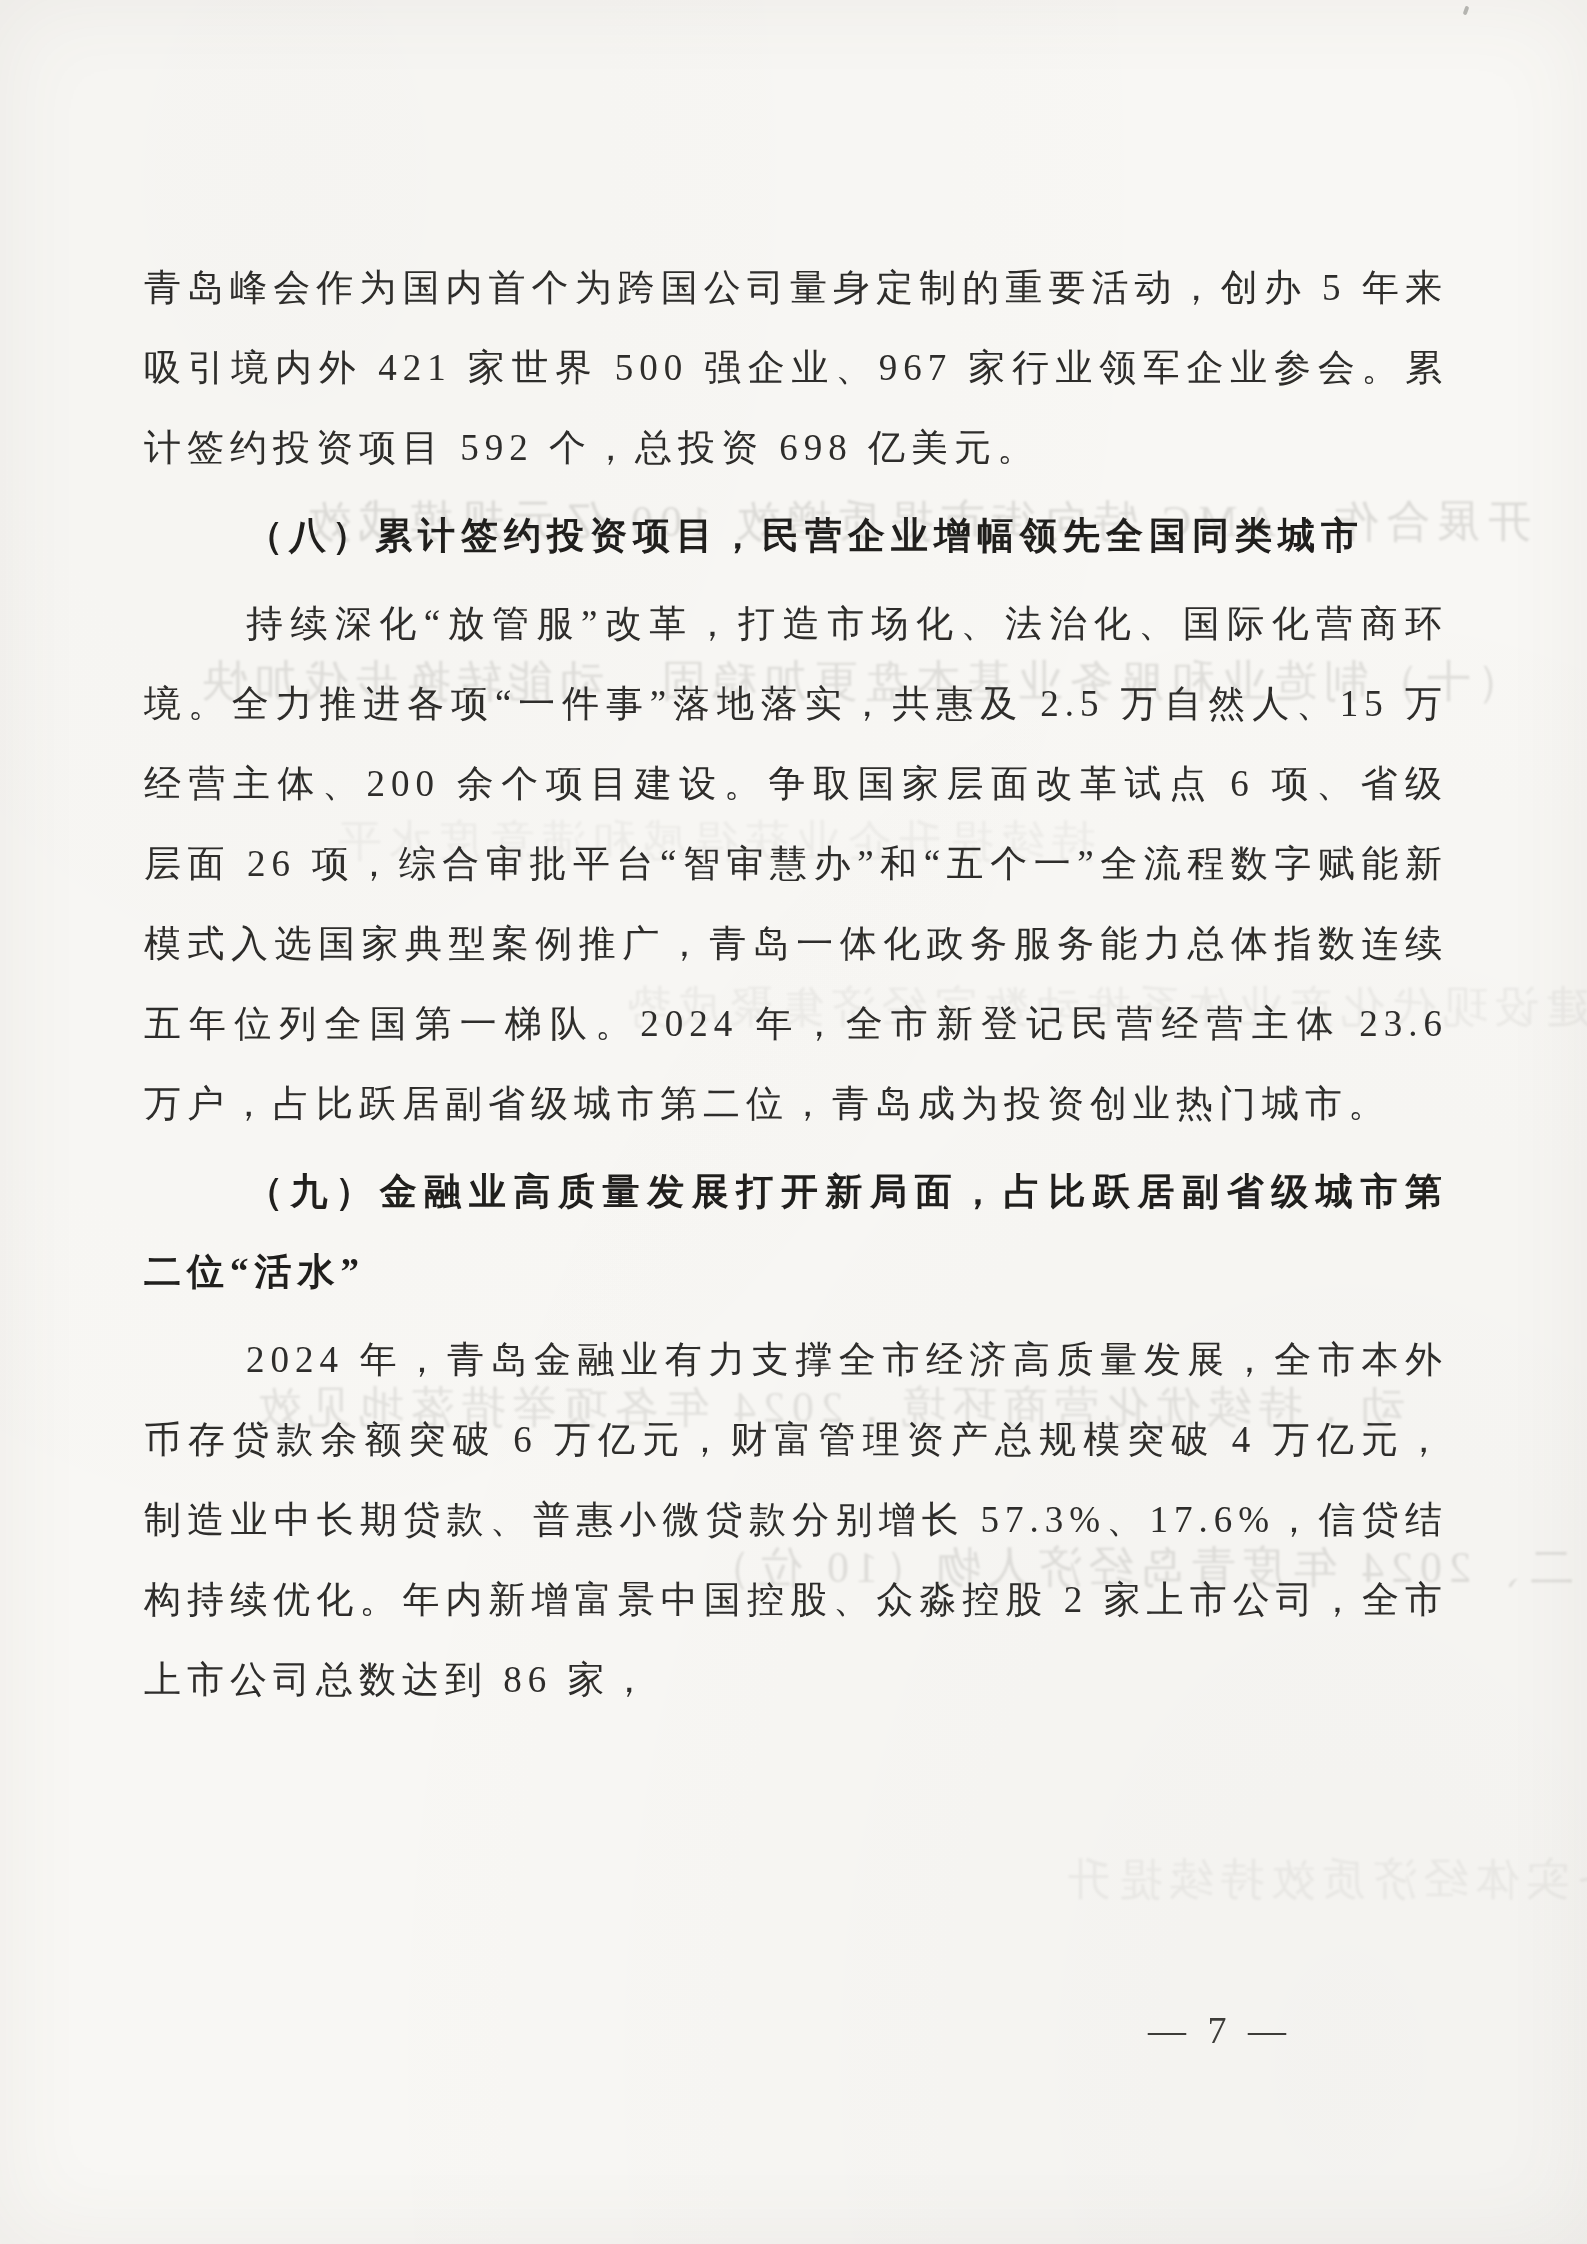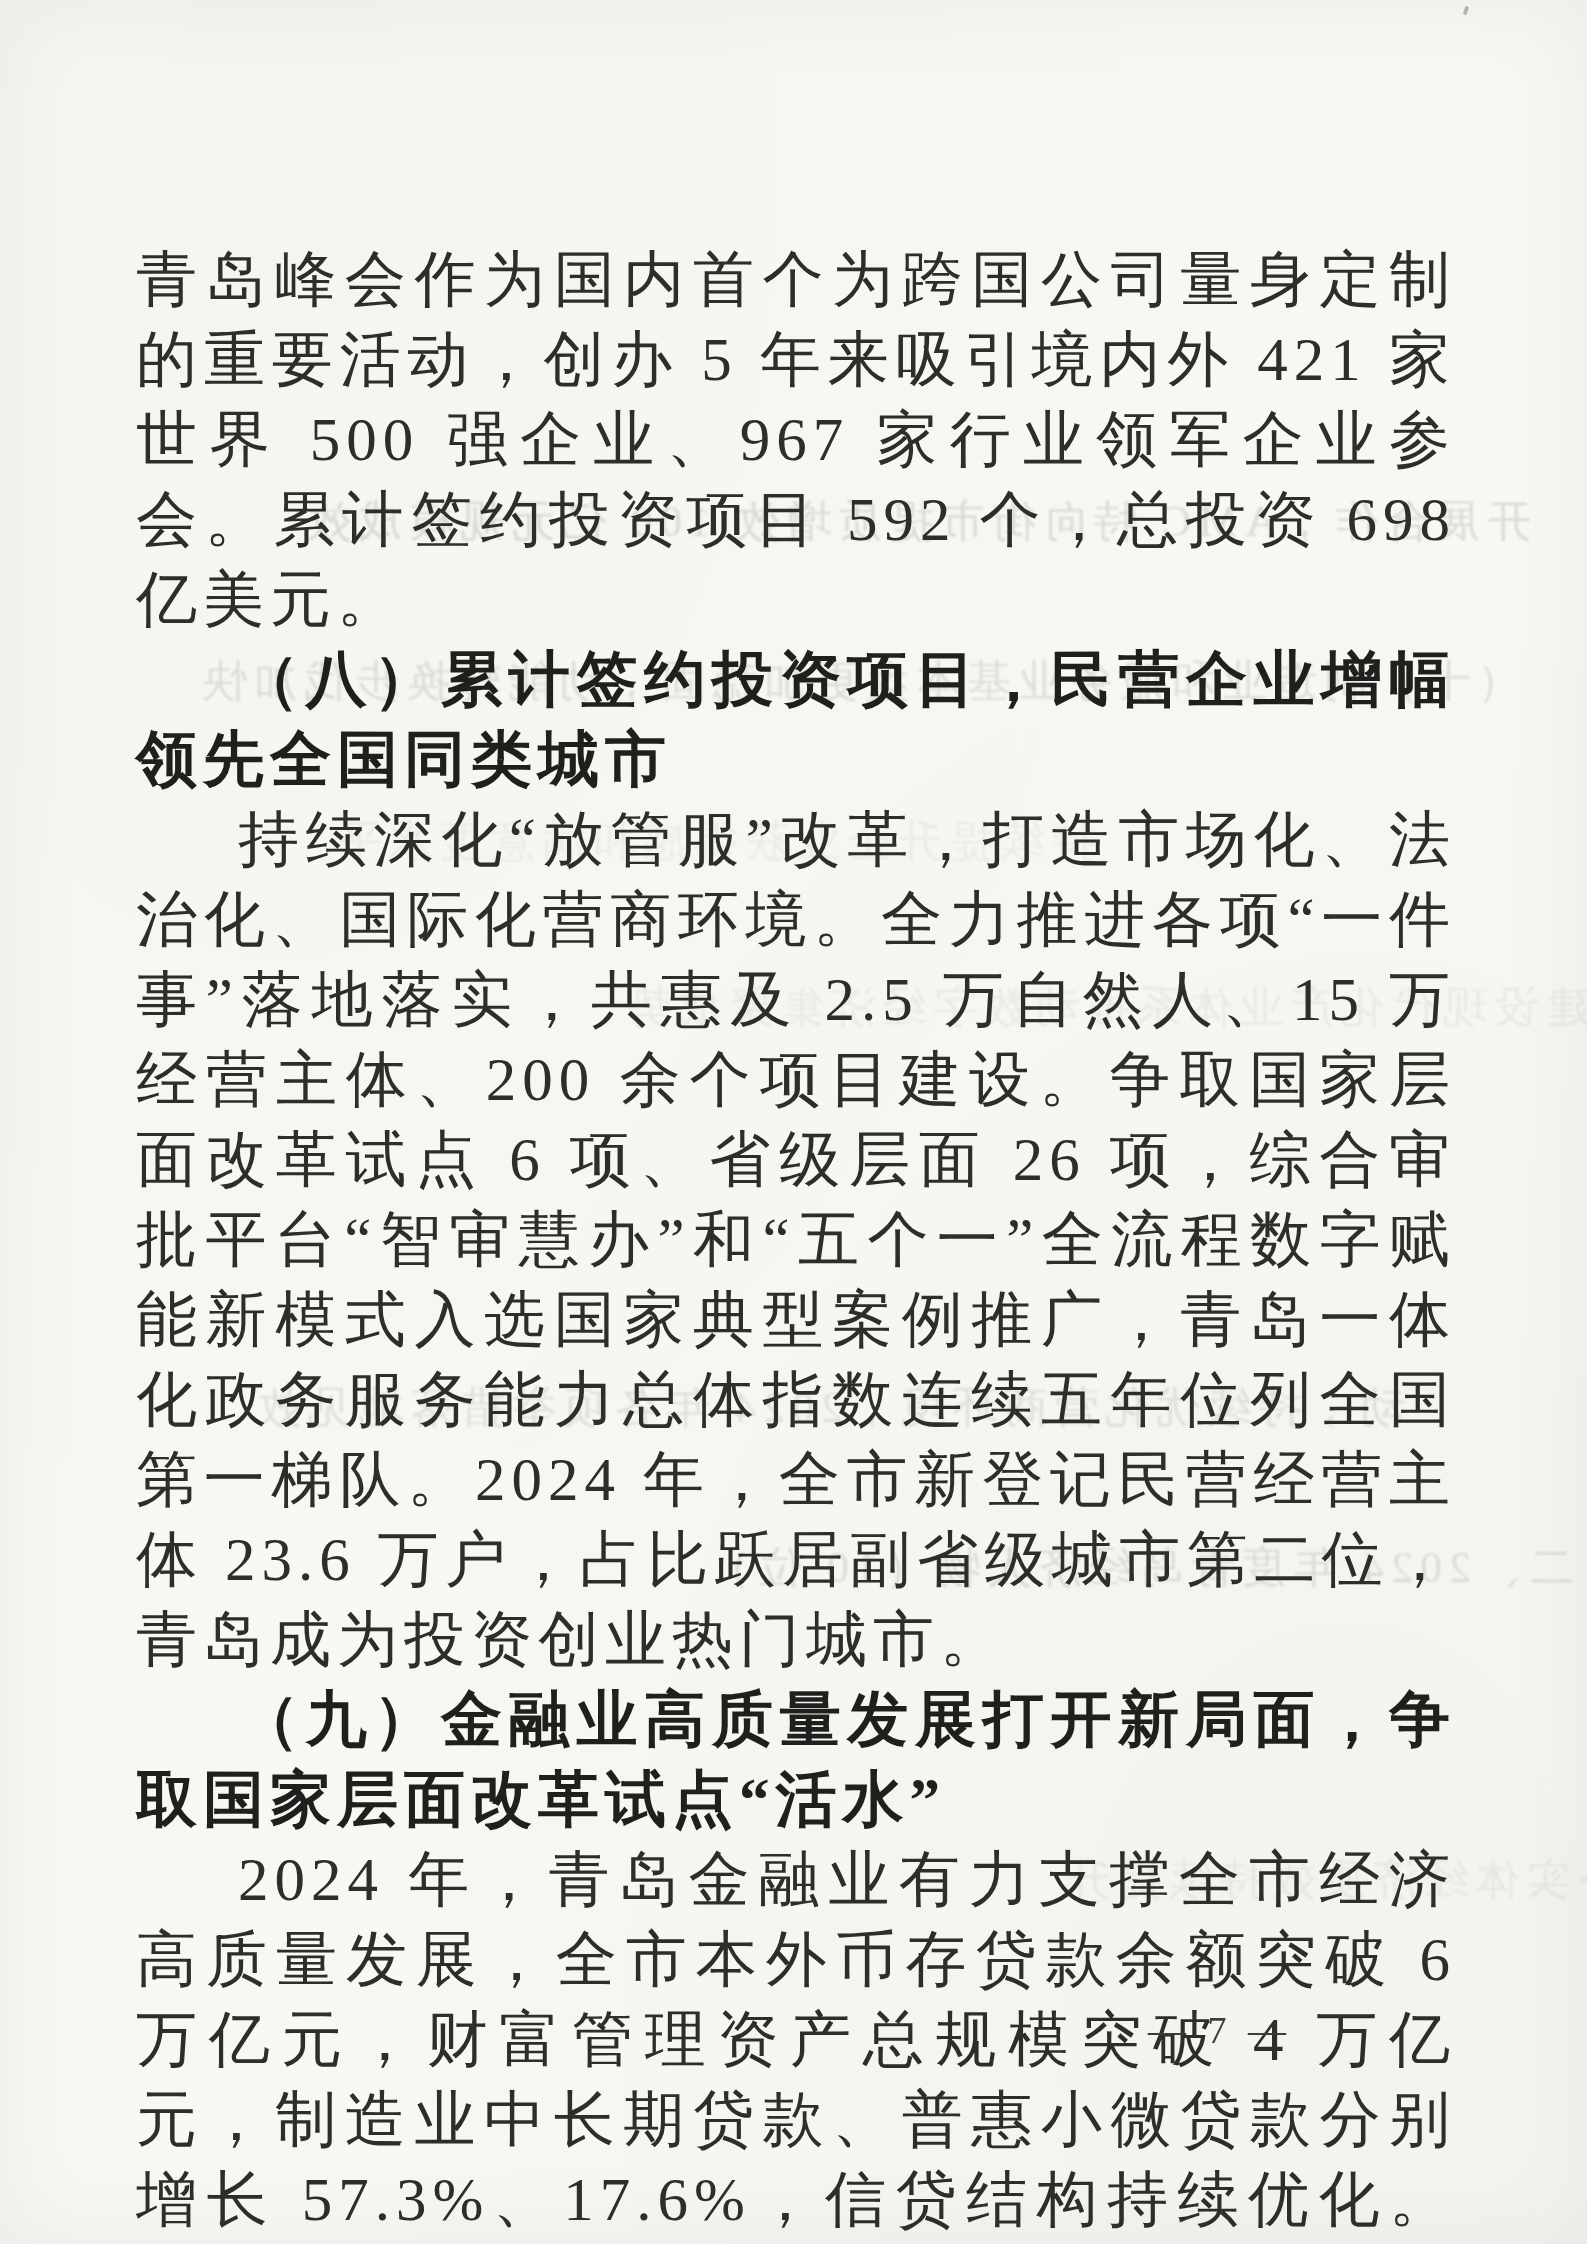--- a/index.html
+++ b/index.html
@@ -25,22 +25,22 @@
     color:#6e6d67;
     transform:scaleX(-1);
     filter:blur(1.2px);
   }
   .flow{
     position:absolute;
     left:136px;top:240px;
     width:1320px;
   }
   .para{
-    margin:0;
-    font-size:61px;
+    margin:8px;
+    font-size:37px;
     line-height:80px;
     letter-spacing:6px;
     color:#2e2d2b;
     text-align:justify;
     text-justify:inter-character;
   }
   .para.heading{
     font-weight:700;
     color:#201f1d;
   }
@@ -74,17 +74,17 @@
       <div class="bleed" style="left: 330px; top: 812px; opacity: 0.08;">持续提升企业获得感和满意度水平</div>
       <div class="bleed" style="left: 620px; top: 978px; opacity: 0.09;">加快建设现代化产业体系推动数字经济集聚成势</div>
       <div class="bleed" style="left: 250px; top: 1378px; opacity: 0.16;">动，持续优化营商环境，2024 年各项举措落地见效</div>
       <div class="bleed" style="left: 700px; top: 1538px; opacity: 0.18;">二、2024 年度青岛经济人物（10 位）</div>
       <div class="bleed" style="left: 1060px; top: 1850px; opacity: 0.09;">金融服务实体经济质效持续提升</div>
     </div>
   <div class="flow">
       <p class="para body">青岛峰会作为国内首个为跨国公司量身定制的重要活动，创办 5 年来吸引境内外 421 家世界 500 强企业、967 家行业领军企业参会。累计签约投资项目 592 个，总投资 698 亿美元。</p>
       <p class="para heading indent">（八）累计签约投资项目，民营企业增幅领先全国同类城市</p>
       <p class="para body indent">持续深化“放管服”改革，打造市场化、法治化、国际化营商环境。全力推进各项“一件事”落地落实，共惠及 2.5 万自然人、15 万经营主体、200 余个项目建设。争取国家层面改革试点 6 项、省级层面 26 项，综合审批平台“智审慧办”和“五个一”全流程数字赋能新模式入选国家典型案例推广，青岛一体化政务服务能力总体指数连续五年位列全国第一梯队。2024 年，全市新登记民营经营主体 23.6 万户，占比跃居副省级城市第二位，青岛成为投资创业热门城市。</p>
-      <p class="para heading indent">（九）金融业高质量发展打开新局面，争取国家层面改革试点“活水”</p>
+      <p class="para heading indent">（九）金融业高质量发展打开新局面，占比跃居副省级城市第二位“活水”</p>
       <p class="para body indent">2024 年，青岛金融业有力支撑全市经济高质量发展，全市本外币存贷款余额突破 6 万亿元，财富管理资产总规模突破 4 万亿元，制造业中长期贷款、普惠小微贷款分别增长 57.3%、17.6%，信贷结构持续优化。年内新增富景中国控股、众淼控股 2 家上市公司，全市上市公司总数达到 86 家，</p>
     </div>
   <div class="page-number">— 7 —</div>
 </div>
 
 </body></html>

